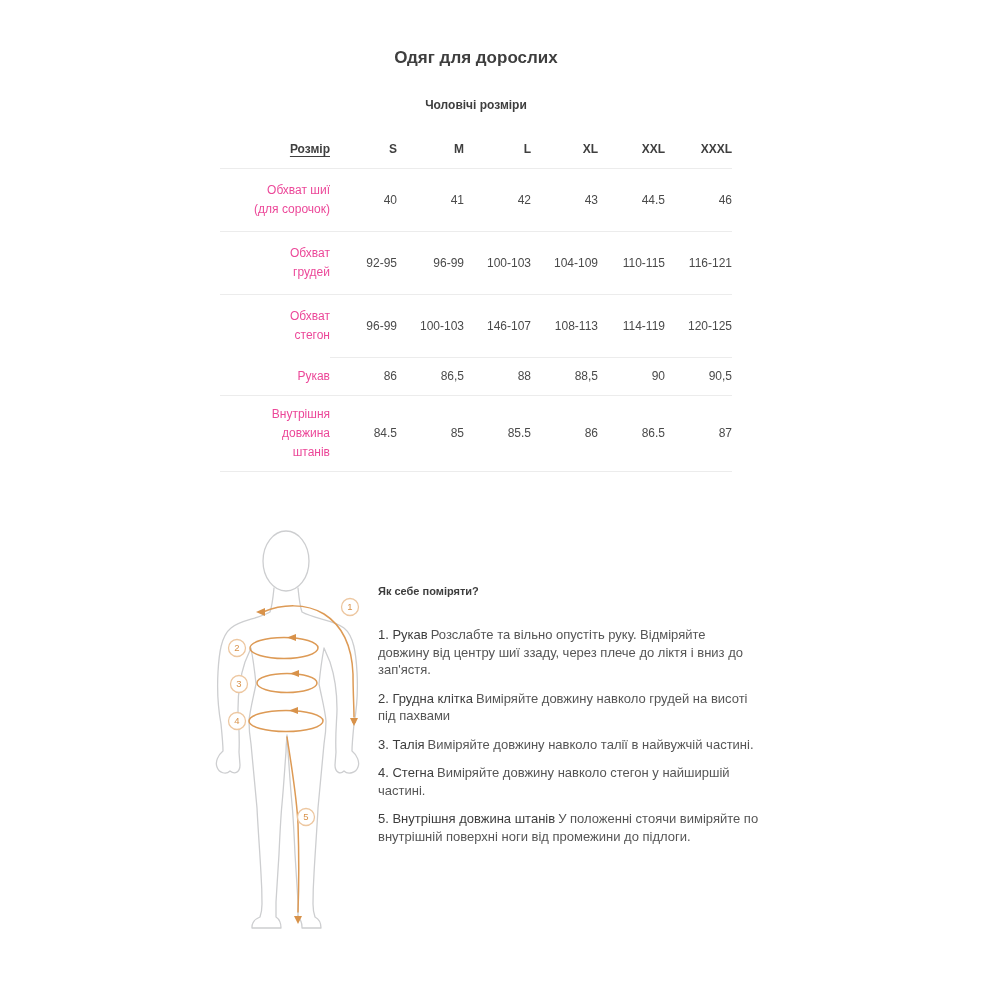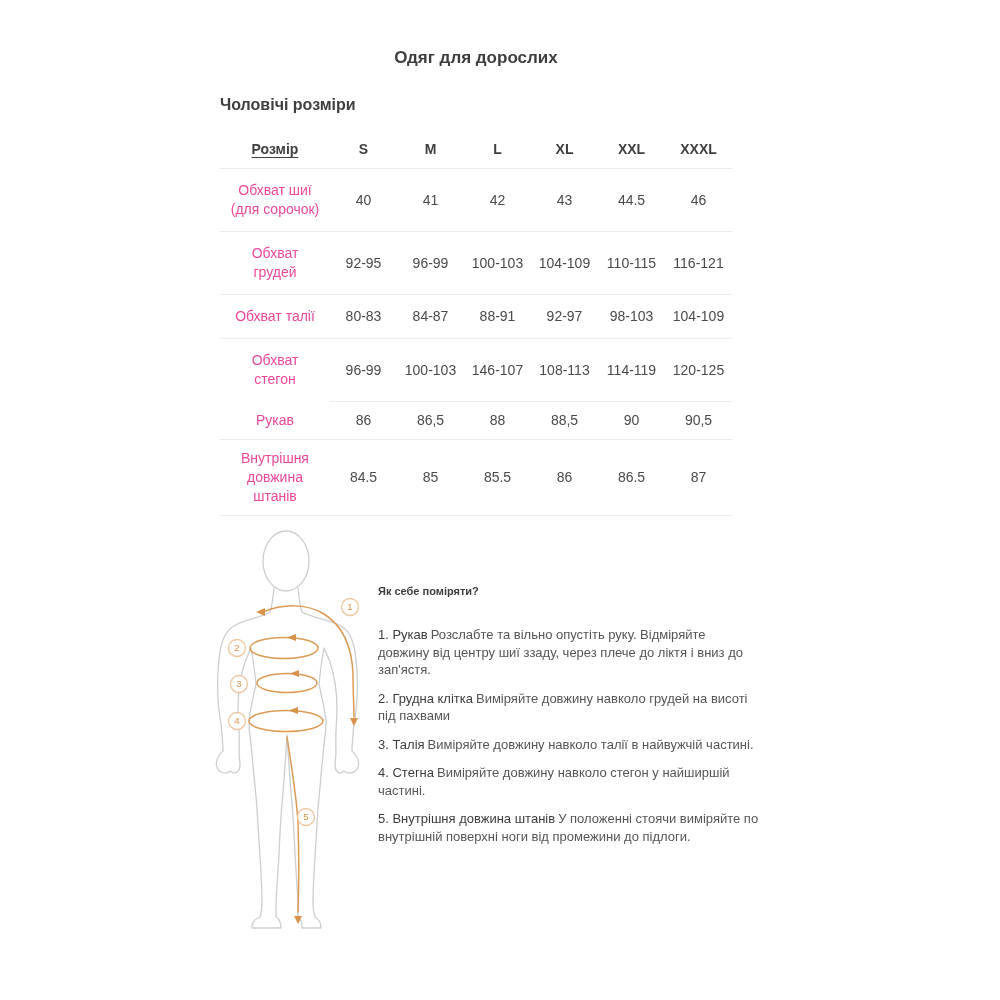--- a/index.html
+++ b/index.html
@@ -3,27 +3,27 @@
 <meta charset="utf-8">
 <style>
   html,body{margin:0;padding:0;background:#fff;}
   .page{
     position:relative;width:1000px;height:1000px;background:#fff;overflow:hidden;
     font-family:"Liberation Sans","DejaVu Sans",sans-serif;color:#424242;
   }
   .content{position:absolute;left:220px;top:0;width:512px;}
   .page-title{margin:48px 0 0 0;font-size:17px;line-height:20px;font-weight:700;
     text-align:center;color:#3e3e3e;}
-  .page-subtitle{margin:27px 0 16px 0;font-size:16px;line-height:20px;font-weight:700;
-    color:#3e3e3e;}
+  .page-subtitle{margin:27px 0 16px 0;font-size:12px;line-height:20px;font-weight:700;
+    text-align:center;color:#3e3e3e;}
   table.size-table{margin-top:19px;width:512px;border-collapse:collapse;table-layout:fixed;}
   .size-table col.label-col{width:110px;}
   .size-table th,.size-table td{
-    border-bottom:1px solid #ececec;text-align:center;vertical-align:middle;
-    font-size:14px;line-height:19px;color:#4a4a4a;font-weight:400;
+    border-bottom:1px solid #ececec;text-align:right;vertical-align:middle;
+    font-size:12px;line-height:19px;color:#4a4a4a;font-weight:400;
   }
   .size-table thead th{padding:6px 0 9px 0;font-weight:700;color:#3f3f3f;}
   .size-table thead th.corner span{text-decoration:underline;text-underline-offset:3px;}
   .size-table td{padding:12px 0;}
   .size-table tr.r5 td{padding:9px 0;}
   .size-table td.row-label{white-space:pre-line;color:#ec4899;}
   .size-table td.nb{border-bottom:1px solid transparent;}
   
   .figure-svg{position:absolute;left:210px;top:524px;}
   
@@ -75,29 +75,20 @@
         </tr>
         <tr>
           <td class="row-label">Обхват
 грудей</td>
           <td>92-95</td>
           <td>96-99</td>
           <td>100-103</td>
           <td>104-109</td>
           <td>110-115</td>
           <td>116-121</td>
-        </tr>
-        <tr>
-          <td class="row-label">Обхват талії</td>
-          <td>80-83</td>
-          <td>84-87</td>
-          <td>88-91</td>
-          <td>92-97</td>
-          <td>98-103</td>
-          <td>104-109</td>
         </tr>
         <tr>
           <td class="row-label nb">Обхват
 стегон</td>
           <td>96-99</td>
           <td>100-103</td>
           <td>146-107</td>
           <td>108-113</td>
           <td>114-119</td>
           <td>120-125</td>

